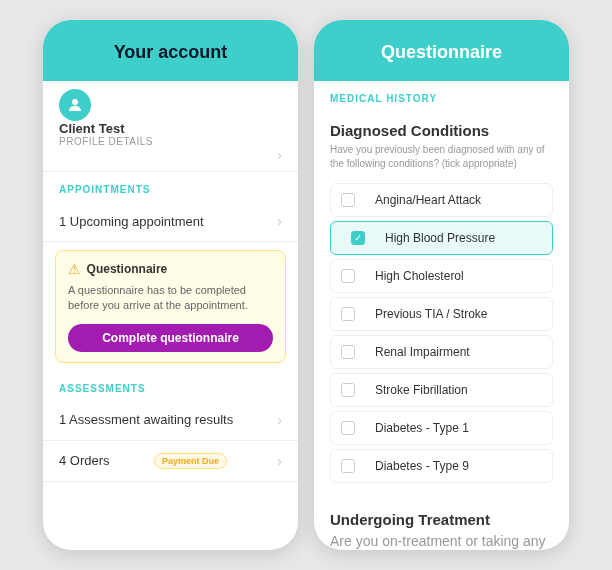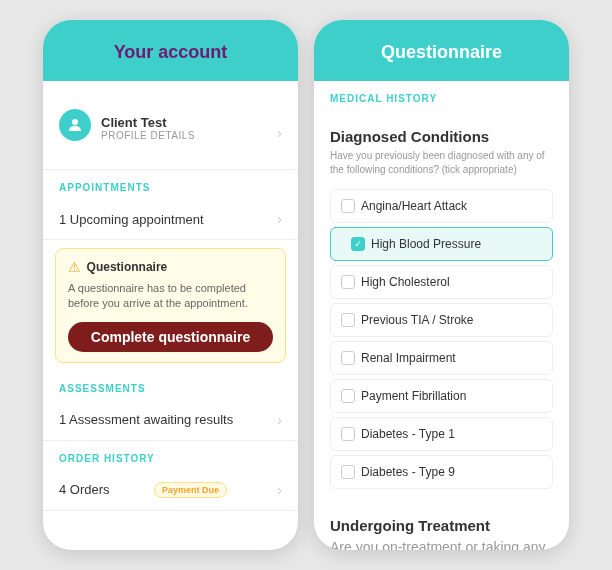--- a/index.html
+++ b/index.html
@@ -27,34 +27,35 @@
       display: flex;
       flex-direction: column;
     }
     
     .phone-left .phone-header {
       background: #3fcfca;
       padding: 22px 16px 18px;
       text-align: center;
     }
     .phone-left .phone-header h1 {
-      color: #701a75;
+      color: #0f172a;
       font-size: 18px;
       font-weight: 600;
     }
     .phone-left .phone-body {
       flex: 1;
       overflow-y: auto;
       padding: 0;
     }
     .profile-section {
       display: flex;
-      align-items: flex-end;
-      padding: 28px 16px;
+      align-items: flex-start;
+      padding: 8px 16px;
       border-bottom: 1px solid #eee;
+      flex-direction: column;
     }
     .avatar {
       width: 32px;
       height: 32px;
       border-radius: 50%;
       background: #3fcfca;
       display: flex;
       align-items: center;
       justify-content: center;
       color: white;
@@ -117,26 +118,26 @@
     }
     .questionnaire-card .card-desc {
       font-size: 11px;
       color: #666;
       margin-bottom: 10px;
       line-height: 1.4;
     }
     .complete-btn {
       display: block;
       width: 100%;
-      background: #7f1d1d;
+      background: #a21caf;
       color: white;
       border: none;
       border-radius: 20px;
       padding: 7px 10px;
-      font-size: 14px;
+      font-size: 12px;
       font-weight: 600;
       text-align: center;
       cursor: pointer;
     }
     .order-row {
       display: flex;
       align-items: flex-start;
       padding: 12px 16px;
       border-bottom: 1px solid #eee;
     }
@@ -170,21 +171,21 @@
     .phone-right .phone-body {
       flex: 1;
       overflow-y: auto;
       padding: 12px 16px;
     }
     .medical-history-label {
       font-size: 10px;
       font-weight: 700;
       color: #3fcfca;
       letter-spacing: 1px;
-      margin-bottom: 24px;
+      margin-bottom: 18px;
     }
     .diagnosed-title {
       font-size: 15px;
       font-weight: 700;
       color: #333;
       margin-bottom: 4px;
     }
     .diagnosed-desc {
       font-size: 10px;
       color: #999;
@@ -193,21 +194,21 @@
     }
     .condition-item {
       display: flex;
       align-items: center;
       padding: 9px 10px;
       margin-bottom: 4px;
       border-radius: 6px;
       border: 1px solid #eee;
       font-size: 12px;
       color: #333;
-      gap: 6px;
+      gap: 20px;
     }
     .condition-item.checked {
       background: #e8f9f8;
       border-color: #3fcfca;
       padding-left: 20px;
     }
     .checkbox {
       width: 14px;
       height: 14px;
       border: 1.5px solid #ccc;
@@ -281,21 +282,20 @@
         <button class="complete-btn">Complete questionnaire</button>
       </div>
 
       <div class="section-label">ASSESSMENTS</div>
 
       <div class="list-item">
         <span>1 Assessment awaiting results</span>
         <span class="chevron">›</span>
       </div>
 
-      <div class="section-label">ORDER HISTORY</div>
 
       <div class="order-row">
         <span class="order-label">4 Orders</span>
         <span class="payment-badge">Payment Due</span>
         <span class="chevron">›</span>
       </div>
 
     </div>
   </div>
 
@@ -326,21 +326,21 @@
           <div class="condition-item">
             <div class="checkbox"></div>
             <span>Previous TIA / Stroke</span>
           </div>
           <div class="condition-item">
             <div class="checkbox"></div>
             <span>Renal Impairment</span>
           </div>
           <div class="condition-item">
             <div class="checkbox"></div>
-            <span>Payment Fibrillation</span>
+            <span>Stroke Fibrillation</span>
           </div>
           <div class="condition-item">
             <div class="checkbox"></div>
             <span>Diabetes - Type 1</span>
           </div>
           <div class="condition-item">
             <div class="checkbox"></div>
             <span>Diabetes - Type 9</span>
           </div>
         </div>

